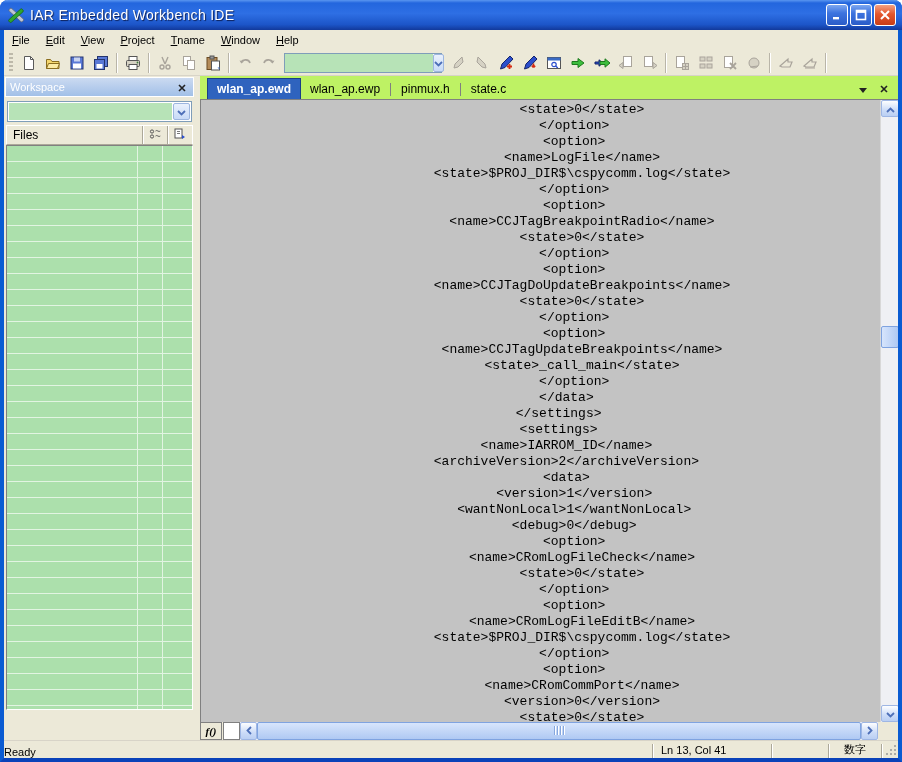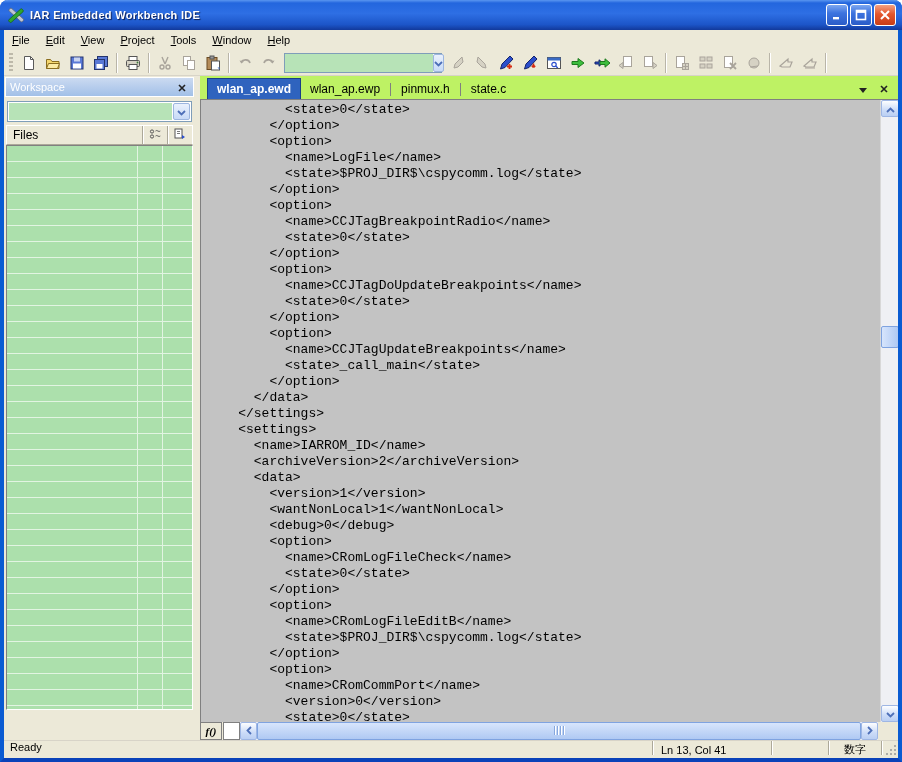--- a/index.html
+++ b/index.html
@@ -8,21 +8,21 @@
 
   .window{ width:902px; height:762px; position:relative;
     border-left:4px solid #0A5BD2; border-right:4px solid #0A5BD2; border-bottom:4px solid #0A42B9;
     background:#ECE9D8; border-radius:8px 8px 0 0; display:flex; flex-direction:column; }
 
   
   .titlebar{ height:30px; margin:-0px -4px 0 -4px; border-radius:8px 8px 0 0;
     background:linear-gradient(180deg,#5A96F0 0%,#2366DE 10%,#2E6FE4 45%,#1C55C8 82%,#12399B 100%);
     display:flex; align-items:center; padding:0 6px; flex:none; }
   .app-icon{ width:17px; height:17px; margin:0 5px 0 2px; flex:none; }
-  .titletext{ color:#fff; font-weight:bold; font-size:11px; letter-spacing:.3px;
+  .titletext{ color:#fff; font-weight:normal; font-size:14px; letter-spacing:.3px;
     text-shadow:1px 1px 1px rgba(0,0,30,.7); flex:1; white-space:nowrap; }
   .winbtns{ display:flex; gap:2px; }
   .wb{ width:22px; height:22px; border-radius:3px; border:1px solid #fff; cursor:default;
     background:linear-gradient(180deg,#7DA7F0 0%,#3D74DF 40%,#2A5CC8 100%); display:flex; align-items:center; justify-content:center; }
   .wb.close{ background:linear-gradient(180deg,#F3A183 0%,#E4572E 45%,#C83C16 100%); }
   .wb svg{ display:block; }
 
   
   .menubar{ height:20px; display:flex; align-items:center; background:#ECE9D8; flex:none; }
   .menu-item{ padding:3px 8px; cursor:default; }
@@ -67,41 +67,41 @@
   .editor{ flex:1; margin-left:4px; display:flex; flex-direction:column; overflow:hidden; }
   .tabbar{ height:23px; display:flex; align-items:flex-end; background:#bef264; flex:none; padding-left:7px; }
   .tab{ height:20px; display:flex; align-items:center; padding:0 9px; cursor:default; font-size:12px; }
   .tab.active{ background:#2F63BE; color:#fff; font-weight:bold; height:21px; border:1px solid #1a3f86; border-bottom:0; }
   .tabsep{ width:1px; height:13px; background:#808080; margin:0 1px; align-self:center; margin-top:4px; }
   .tabctrl{ margin-left:auto; display:flex; align-items:center; gap:8px; padding:0 8px 4px 0; }
   .tabctrl button{ border:0; background:transparent; width:13px; height:13px; display:flex; align-items:center; justify-content:center; }
 
   .textwrap{ flex:1; position:relative; border-top:1px solid #808080; border-left:1px solid #808080; background:#C3C3C3; overflow:hidden; }
   .code{ position:absolute; left:6px; top:2px; right:19px; bottom:0; font:13px/16px "Liberation Mono","DejaVu Sans Mono",monospace;
-    white-space:pre; color:#000; overflow:hidden; }
+    white-space:pre; color:#000; overflow:hidden;text-align:center; }
 
   
   .vscroll{ position:absolute; top:0; right:0; width:18px; bottom:0; background:#EFF0F4; border-left:1px solid #D8D8D8; }
   .sbtn{ width:18px; height:17px; border:1px solid #9EB6E4; border-radius:2px;
     background:linear-gradient(180deg,#FDFEFF,#CCDCF8 60%,#BACFF3); display:flex; align-items:center; justify-content:center; }
   .vthumb{ position:absolute; left:0; top:226px; width:18px; height:22px; border:1px solid #7FA3E0; border-radius:2px;
     background:linear-gradient(90deg,#D7E5FC,#AFC9F3); }
   .bottombar{ height:18px; flex:none; display:flex; align-items:stretch; background:#ECE9D8; }
   .fnbtn{ width:22px; border:1px solid #808080; background:#ECE9D8; font:italic bold 11px "Liberation Serif",serif; }
   .sqbtn{ width:17px; border:1px solid #808080; background:#fff; margin-left:1px; }
   .hscroll{ flex:1; position:relative; background:#EFF0F4; display:flex; }
   .hthumb{ flex:1; margin:0; border:1px solid #7FA3E0; border-radius:2px;
     background:linear-gradient(180deg,#D7E5FC,#AFC9F3); position:relative; }
   .hgrip{ position:absolute; left:50%; top:3px; transform:translateX(-50%); display:flex; gap:2px; }
   .hgrip i{ width:1px; height:9px; background:#86A7DE; box-shadow:1px 0 0 #fff; }
   .corner{ width:20px; background:#ECE9D8; }
 
   
-  .statusbar{ height:18px; flex:none; display:flex; align-items:flex-start; background:#ECE9D8;
-    border-top:1px solid #D8D4C8; padding-left:6px; }
+  .statusbar{ height:18px; flex:none; display:flex; align-items:flex-end; background:#ECE9D8;
+    border-top:1px solid #D8D4C8; }
   .sb-msg{ flex:1; }
   .sbsep{ width:1px; height:14px; background:#ACA899; box-shadow:1px 0 0 #fff; }
   .sb-cell{ padding:0 8px; display:flex; align-items:center; height:100%; }
   .sb-ln{ width:118px; }
   .sb-empty{ width:56px; }
   .sb-num{ width:52px; justify-content:center; font-family:"DejaVu Sans",sans-serif; }
   .sb-tail{ width:16px; height:100%; position:relative; }
 </style>
 </head>
 <body>
@@ -134,21 +134,21 @@
           </svg>
       </button>
     </span>
   </div>
 
   <div class="menubar">
     <span class="menu-item"><u>F</u><span>ile</span></span>
     <span class="menu-item"><u>E</u><span>dit</span></span>
     <span class="menu-item"><u>V</u><span>iew</span></span>
     <span class="menu-item"><u>P</u><span>roject</span></span>
-    <span class="menu-item"><u>T</u><span>ools</span></span>
+    <span class="menu-item"><u>T</u><span>name</span></span>
     <span class="menu-item"><u>W</u><span>indow</span></span>
     <span class="menu-item"><u>H</u><span>elp</span></span>
   </div>
 
   <div class="toolbar">
     <span class="grip"></span>
 
     <button class="tbbtn">
         <span>
           <svg width="16" height="16" viewBox="0 0 16 16">

